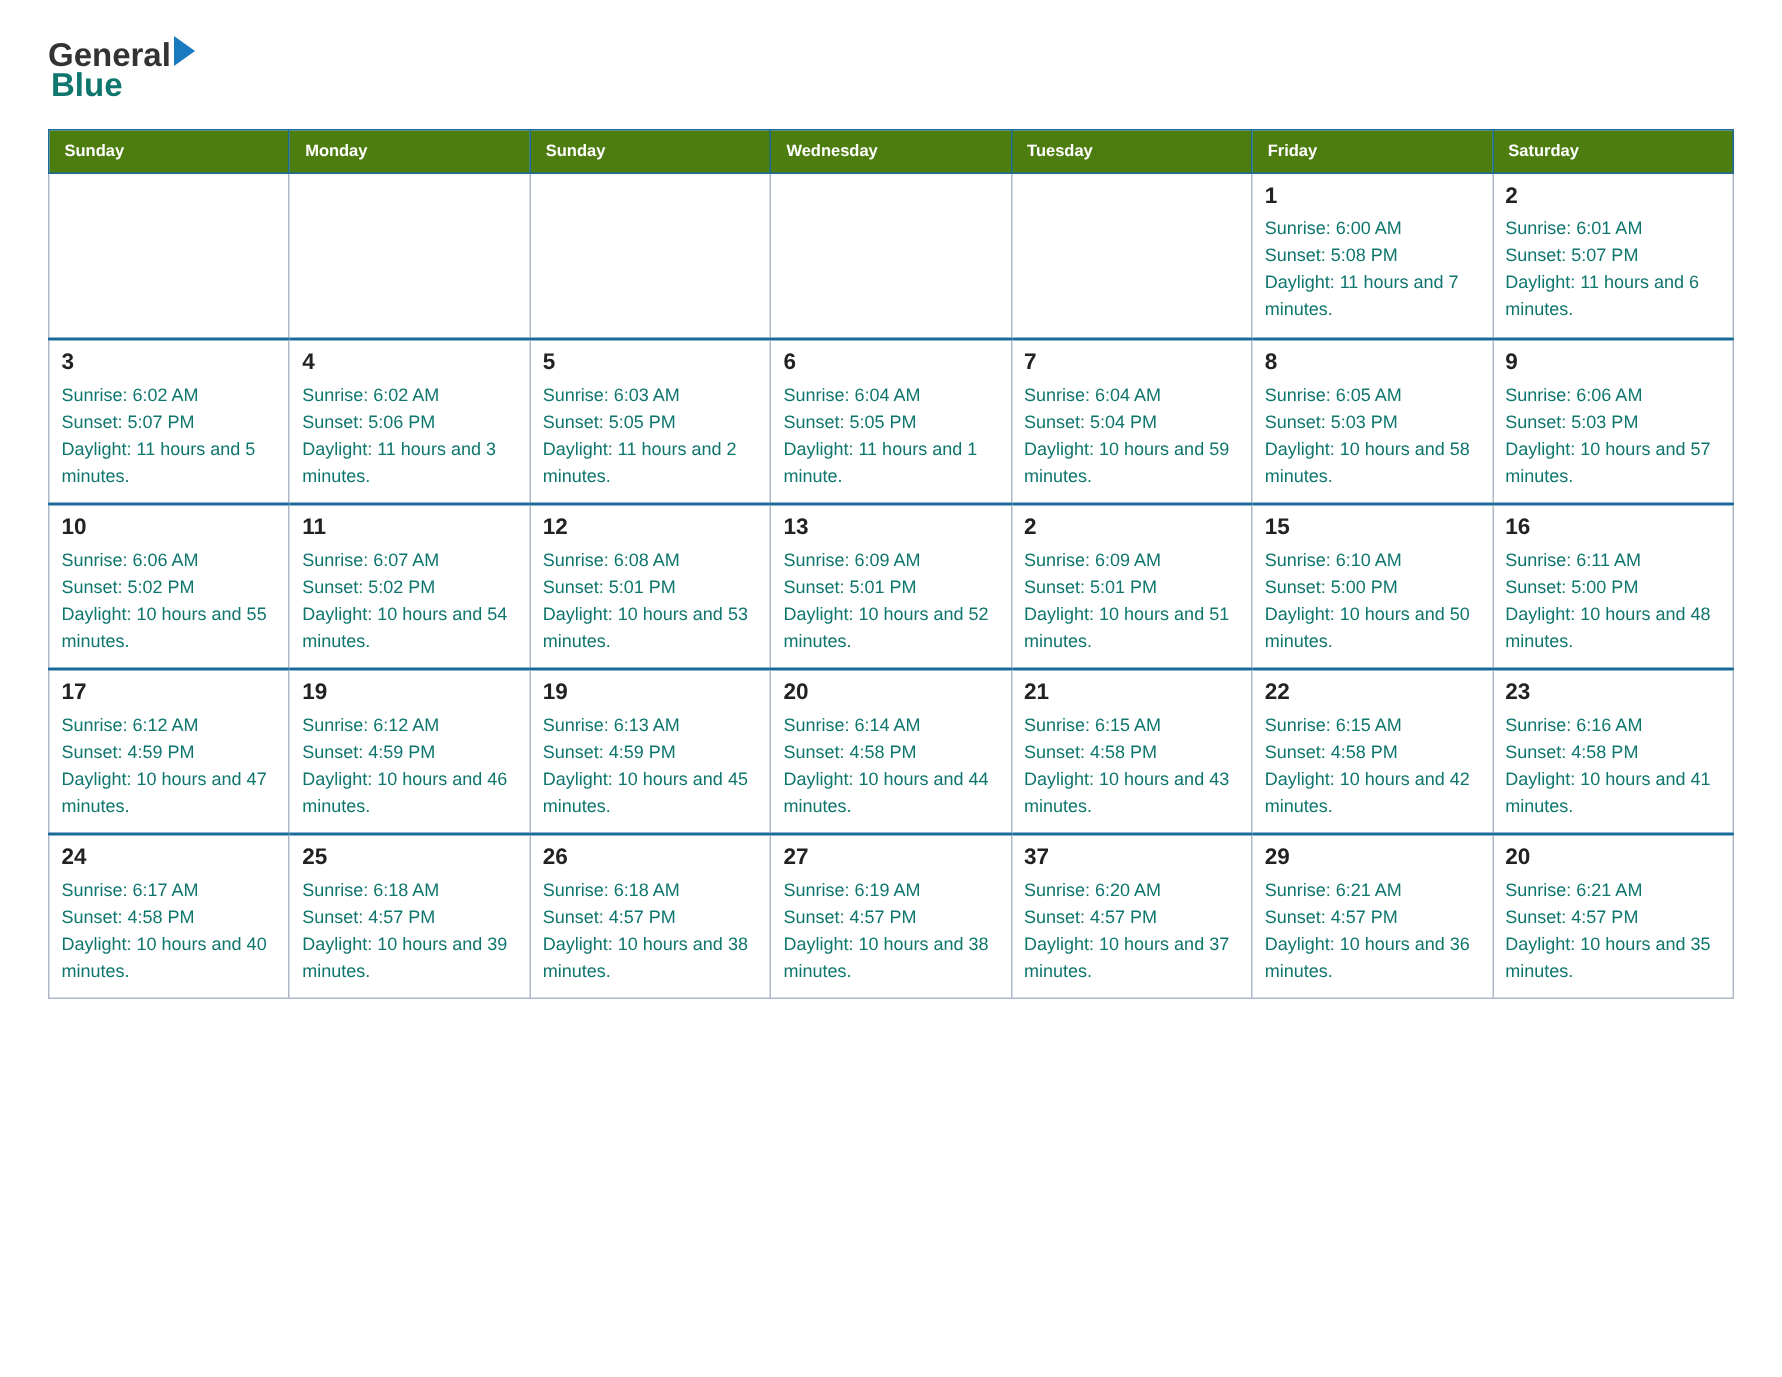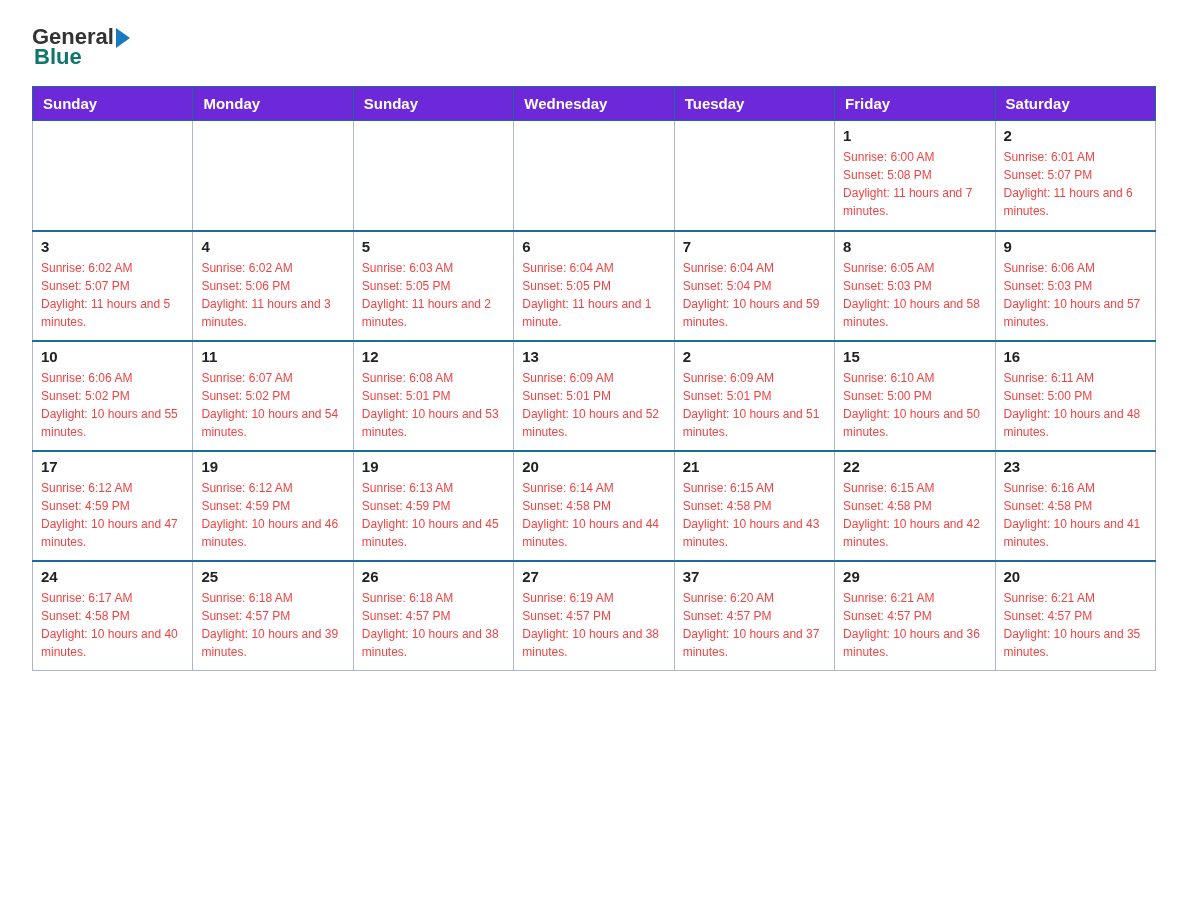--- a/index.html
+++ b/index.html
@@ -43,23 +43,23 @@
       font-size: 20px;
       color: #555;
       margin-top: 2px;
     }
     .calendar {
       width: 100%;
       border-collapse: collapse;
       table-layout: fixed;
     }
     .calendar th {
-      background-color: #6d28d9;
+      background-color: #4d7c0f;
       color: #fff;
-      font-size: 15px;
+      font-size: 11px;
       font-weight: bold;
       padding: 8px 10px;
       text-align: left;
       border: 1px solid #1a6a9a;
     }
     .calendar td {
       vertical-align: top;
       padding: 6px 8px;
       border: 1px solid #b0b8c8;
       font-size: 12.5px;
@@ -69,36 +69,35 @@
     }
     .day-num {
       font-size: 15px;
       font-weight: bold;
       color: #222;
       display: block;
       margin-bottom: 4px;
     }
     .day-info {
       font-size: 12px;
-      color: #ef4444;
+      color: #0f766e;
       line-height: 1.5;
     }
     .empty-cell {
       background: #f5f6f8;
     }
     tr:not(:last-child) td {
       border-bottom: 2px solid #1a6a9a;
     }
     .logo-wrapper {
       display: flex;
       flex-direction: column;
     }
     .logo-line1 {
       display: flex;
-      align-items: center;
     }
     .logo-line2 {
       color: #0f766e;
       font-size: 22px;
       font-weight: bold;
       margin-top: -6px;
       padding-left: 2px;
     }
   </style>
 </head>

